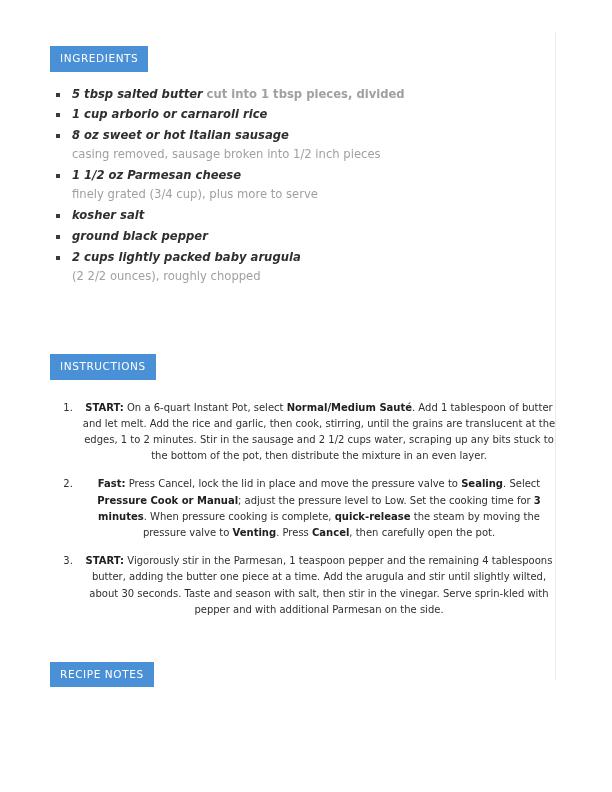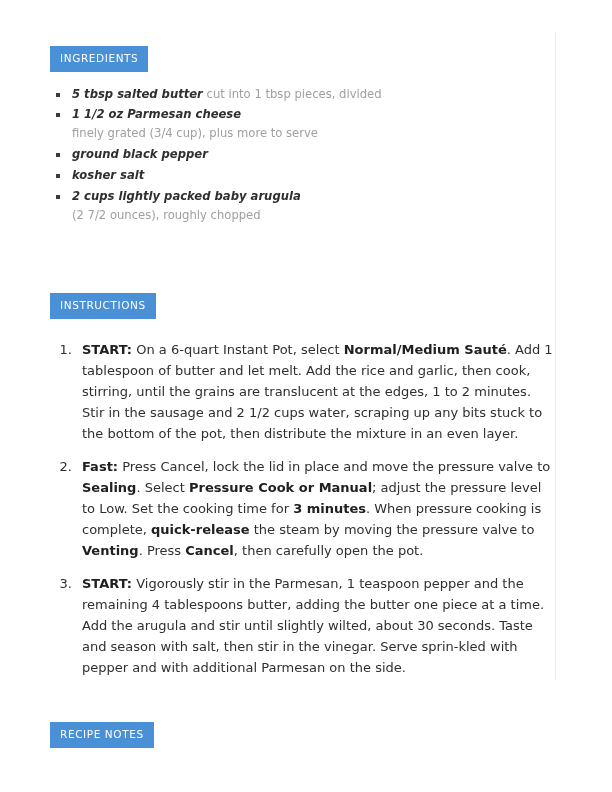--- a/index.html
+++ b/index.html
@@ -68,43 +68,44 @@
     height: 4px;
     background: #3a3a3a;
   }
   .ing-main {
     color: #2f2f2f;
     font-weight: 600;
     font-style: italic;
   }
   .ing-note {
     color: #a0a0a0;
-    font-weight: 400;
+    font-weight: 700;
   }
   .ing-sub {
     display: block;
     color: #a0a0a0;
     font-size: 11.6px;
     line-height: 1.55;
     margin-top: 1px;
   }
 
   .block-instructions { padding-top: 65px; }
 
   ol.instruction-list {
     margin: 20px 0 0 0;
     padding: 0 0 0 26px;
     list-style: decimal;
   }
   ol.instruction-list > li {
-    font-size: 13px;
+    font-size: 10px;
     line-height: 1.62;
     color: #2f2f2f;
     margin-bottom: 12px;
     padding-left: 6px;
+    text-align: center;
   }
   ol.instruction-list > li::marker {
     color: #2f2f2f;
   }
   .step-text b {
     font-weight: 700;
     color: #202020;
   }
 
   .block-notes { padding-top: 32px; }
@@ -114,25 +115,26 @@
 
 <div class="page">
 
   <div class="right-rule"></div>
 
   <section class="block-ingredients">
     <div class="section-badge">INGREDIENTS</div>
 
     <ul class="ingredient-list">
         <li><span class="sq-bullet"></span><span class="ing-main">5 tbsp salted butter</span> <span class="ing-note">cut into 1 tbsp pieces, divided</span></li>
-        <li><span class="sq-bullet"></span></li>
+        <li><span class="sq-bullet"></span><span class="ing-main">1 cup arborio or carnaroli rice</span></li>
+        <li><span class="sq-bullet"></span><span class="ing-main">8 oz sweet or hot Italian sausage</span><span class="ing-sub">casing removed, sausage broken into 1/2 inch pieces</span></li>
         <li><span class="sq-bullet"></span><span class="ing-main">1 1/2 oz Parmesan cheese</span><span class="ing-sub">finely grated (3/4 cup), plus more to serve</span></li>
+        <li><span class="sq-bullet"></span><span class="ing-main">kosher salt</span></li>
         <li><span class="sq-bullet"></span><span class="ing-main">ground black pepper</span></li>
-        <li><span class="sq-bullet"></span><span class="ing-main">kosher salt</span></li>
-        <li><span class="sq-bullet"></span><span class="ing-main">2 cups lightly packed baby arugula</span><span class="ing-sub">(2 7/2 ounces), roughly chopped</span></li>
+        <li><span class="sq-bullet"></span><span class="ing-main">2 cups lightly packed baby arugula</span><span class="ing-sub">(2 2/2 ounces), roughly chopped</span></li>
       </ul>
   </section>
 
   <section class="block-instructions">
     <div class="section-badge">INSTRUCTIONS</div>
 
     <ol class="instruction-list">
         <li><span class="step-text"><b>START:</b> On a 6-quart Instant Pot, select <b>Normal/Medium Sauté</b>. Add 1 tablespoon of butter and let melt. Add the rice and garlic, then cook, stirring, until the grains are translucent at the edges, 1 to 2 minutes. Stir in the sausage and 2 1/2 cups water, scraping up any bits stuck to the bottom of the pot, then distribute the mixture in an even layer.</span></li>
         <li><span class="step-text"><b>Fast:</b> Press Cancel, lock the lid in place and move the pressure valve to <b>Sealing</b>. Select <b>Pressure Cook or Manual</b>; adjust the pressure level to Low. Set the cooking time for <b>3 minutes</b>. When pressure cooking is complete, <b>quick-release</b> the steam by moving the pressure valve to <b>Venting</b>. Press <b>Cancel</b>, then carefully open the pot.</span></li>
         <li><span class="step-text"><b>START:</b> Vigorously stir in the Parmesan, 1 teaspoon pepper and the remaining 4 tablespoons butter, adding the butter one piece at a time. Add the arugula and stir until slightly wilted, about 30 seconds. Taste and season with salt, then stir in the vinegar. Serve sprin-kled with pepper and with additional Parmesan on the side.</span></li>

